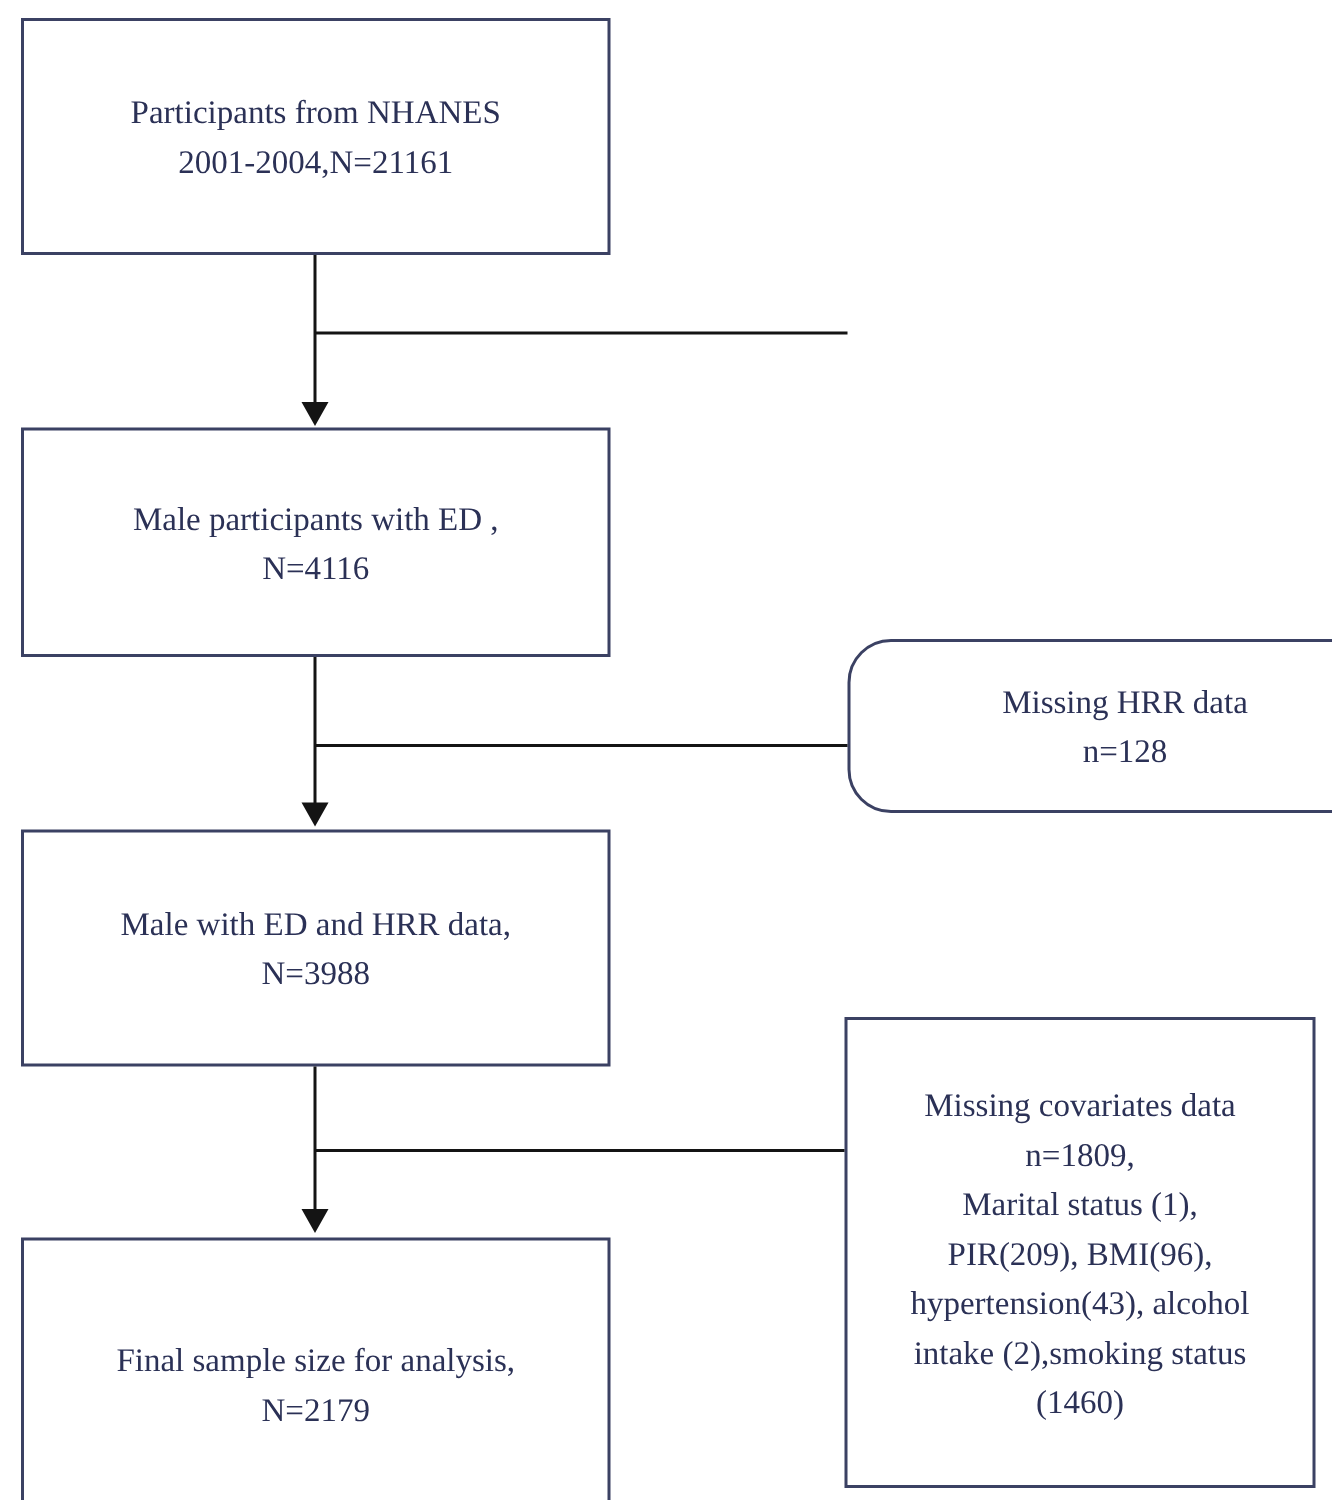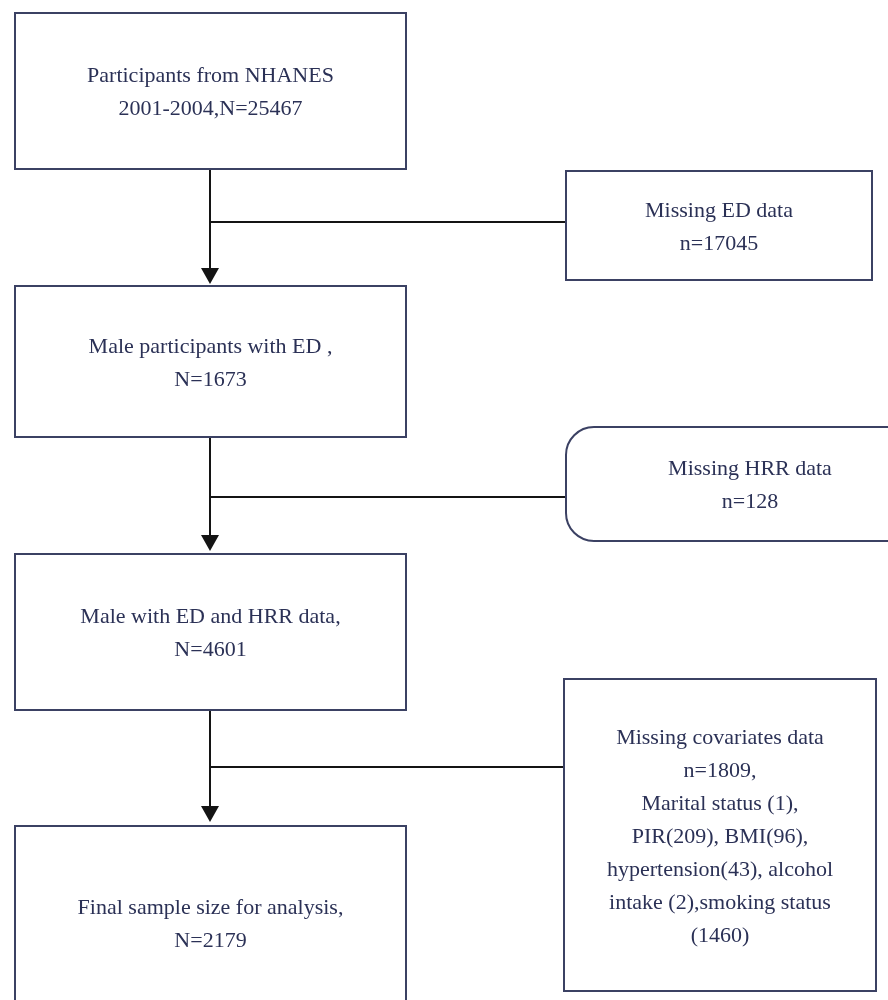--- a/index.html
+++ b/index.html
@@ -55,33 +55,31 @@
   .a1{left:201px;top:268px;}
   .a2{left:201px;top:535px;}
   .a3{left:201px;top:806px;}
 </style>
 </head>
 <body>
 
 <div class="canvas">
 
   <div class="box b1">Participants from NHANES
-2001-2004,N=25467</div>
+2001-2004,N=21161</div>
 
   <div class="box b2">Male participants with ED ,
-N=1673</div>
+N=4116</div>
 
   <div class="box b3">Male with ED and HRR data,
-N=4601</div>
+N=3988</div>
 
   <div class="box b4">Final sample size for analysis,
 N=2179</div>
 
-  <div class="box e1">Missing ED data
-n=17045</div>
 
   <div class="box e2">Missing HRR data
 n=128</div>
 
   <div class="box e3">Missing covariates data
 n=1809,
 Marital status (1),
 PIR(209), BMI(96),
 hypertension(43), alcohol
 intake (2),smoking status

